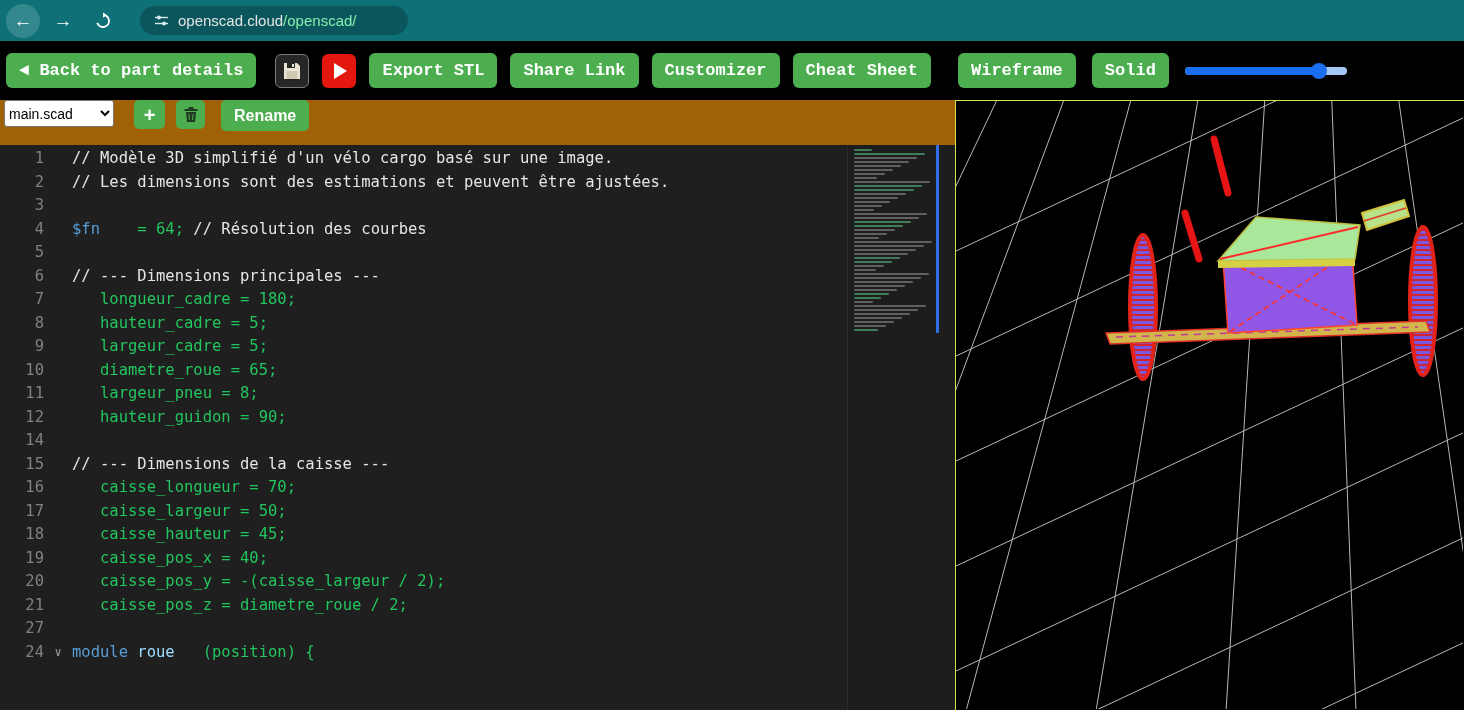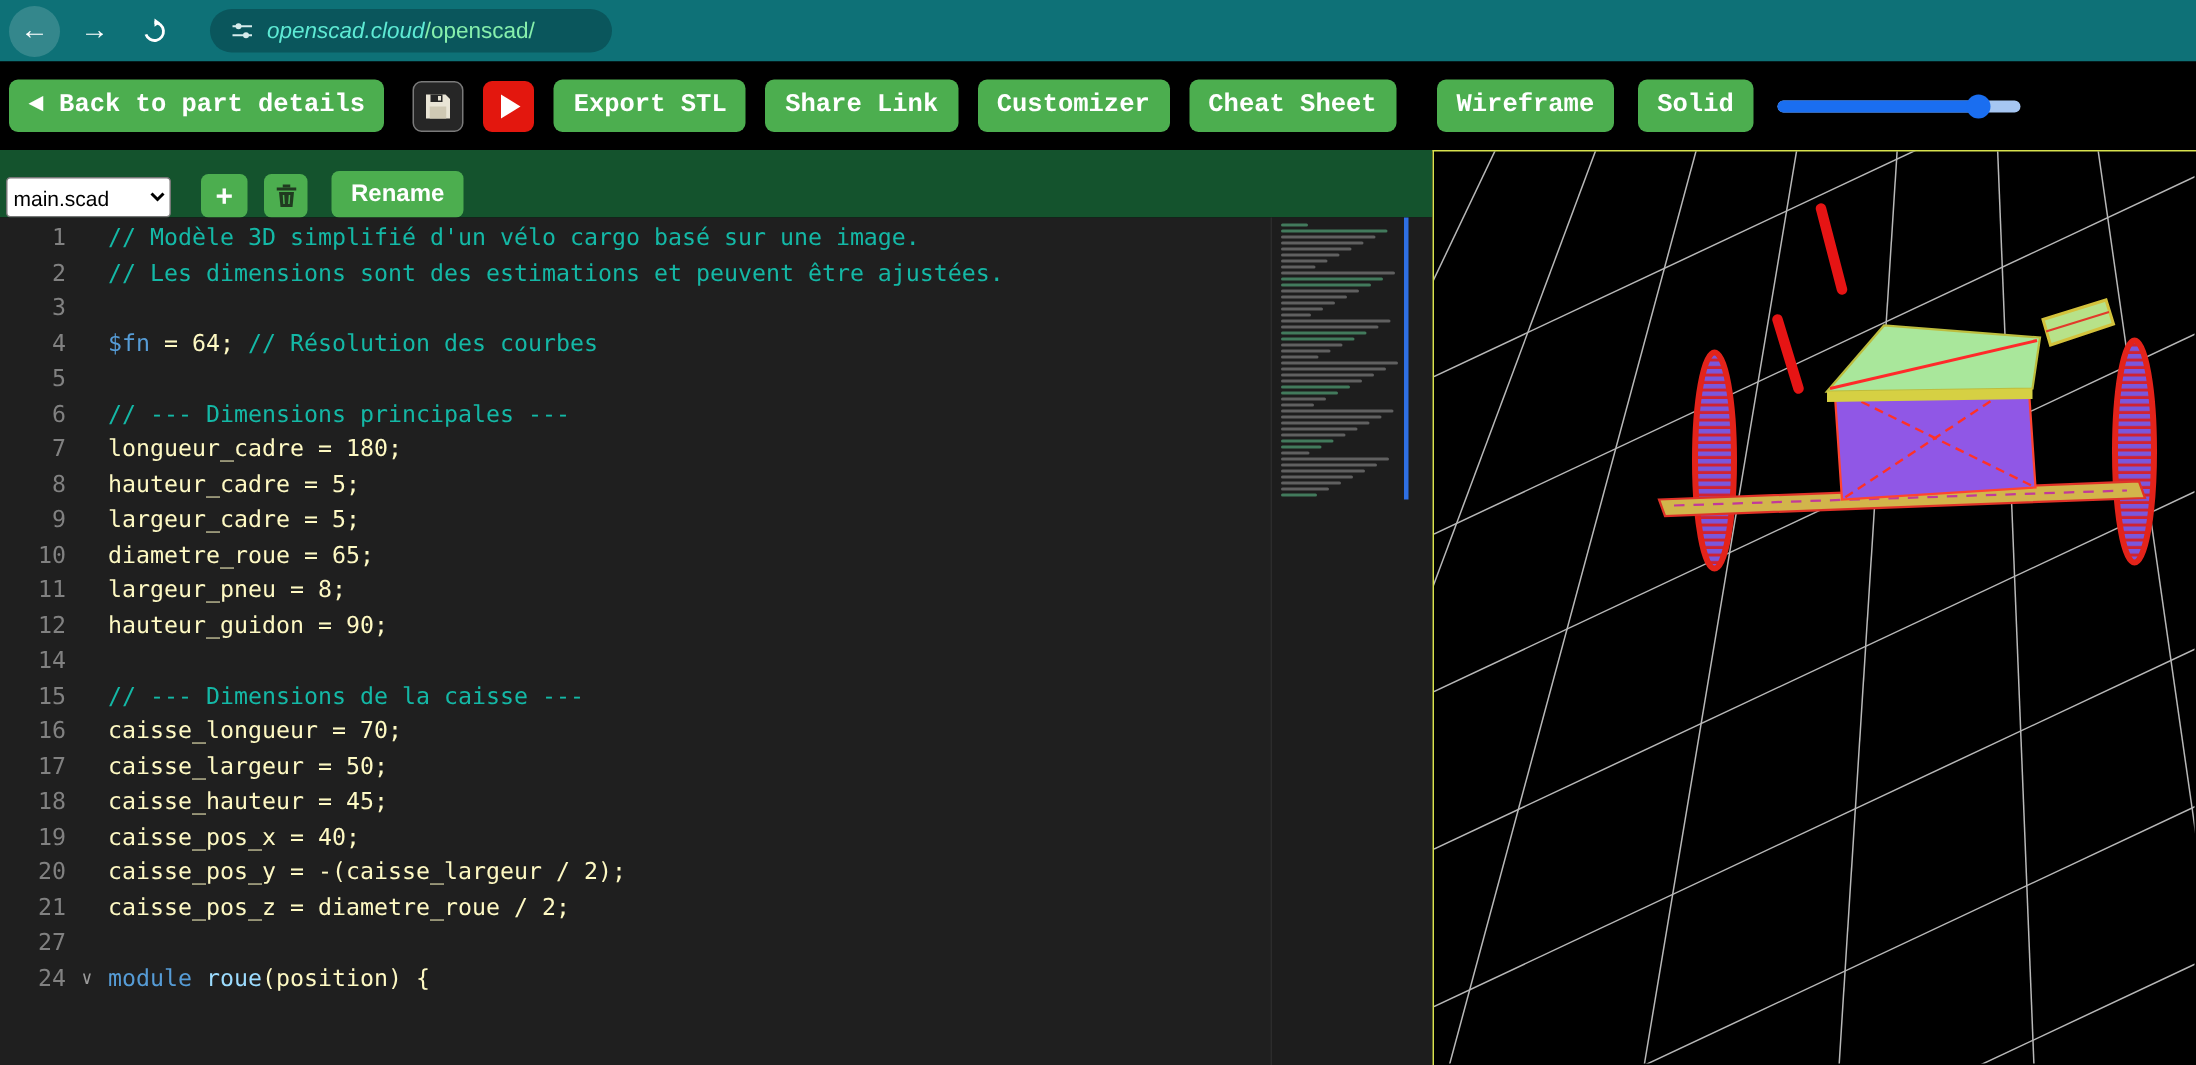--- a/index.html
+++ b/index.html
@@ -8,58 +8,58 @@
 
   
   .browser-bar { position:absolute; top:0; left:0; width:1464px; height:41px;
     background:#0e7177; display:flex; align-items:center; padding-left:6px; }
   .nav-btn { width:34px; height:34px; border-radius:50%; display:flex; align-items:center; justify-content:center;
     color:#fff; font-size:19px; margin-right:6px; cursor:pointer; }
   .nav-btn.back { background:rgba(255,255,255,0.16); }
   .url-pill { margin-left:14px; height:29px; width:268px; background:#0a565c; border-radius:15px;
     display:flex; align-items:center; padding:0 14px; gap:9px; }
   .url-text { font-size:15px; white-space:nowrap; }
-  .url-host { color:#5eead4;font-style:italic; }
+  .url-host { color:#e5e5e5; }
   .url-path { color:#86efac; }
 
   
   .toolbar { position:absolute; top:41px; left:0; width:1464px; height:59px; background:#000;
     display:flex; align-items:center; padding-left:6px; gap:13px; }
   .gbtn { background:#4cae4f; color:#fff; font-weight:700; font-size:17px; border:none; border-radius:6px;
     padding:8px 13px; font-family:Liberation Mono, monospace; cursor:pointer; white-space:nowrap; }
   .sq-btn { width:34px; height:34px; border-radius:6px; display:flex; align-items:center; justify-content:center; cursor:pointer; }
   .save { background:#262626; border:1px solid #7a7a7a; margin-left:6px; }
   .run { background:#e3170e; }
   .tri { width:0; height:0; border-left:13px solid #fff; border-top:8px solid transparent; border-bottom:8px solid transparent; margin-left:3px; }
   .right-tools { position:absolute; left:958px; top:0; height:59px; display:flex; align-items:center; gap:16px; }
   .slider { position:relative; width:162px; height:8px; background:#a6c6f2; border-radius:4px; cursor:pointer; }
   .slider .fill { position:absolute; left:0; top:0; height:8px; width:83%; background:#1a6ef0; border-radius:4px; }
   .slider .thumb { position:absolute; top:-4px; left:calc(83% - 8px); width:16px; height:16px; border-radius:50%; background:#1a6ef0; }
 
   
-  .filebar { position:absolute; top:100px; left:0; width:955px; height:45px; background:#14532d;
-    display:flex; align-items:flex-end; padding-left:4px; }
+  .filebar { position:absolute; top:100px; left:0; width:955px; height:45px; background:#a16207;
+    display:flex; align-items:flex-start; padding-left:4px; }
   .file-select { width:110px; height:27px; font-size:14px; border-radius:3px; border:1px solid #777;
     background:#fff; color:#000; font-family:"Liberation Sans",sans-serif; margin-right:20px; }
   .gbtn-sm { background:#4cae4f; color:#fff; font-weight:700; border:none; border-radius:5px; cursor:pointer;
     font-family:"Liberation Sans",sans-serif; }
   .add-btn { width:31px; height:29px; font-size:20px; line-height:20px; margin-right:11px; }
   .trash-btn { width:29px; height:29px; margin-right:16px; display:flex; align-items:center; justify-content:center; }
   .rename-btn { padding:5px 13px; font-size:16px; height:31px; }
 
   
   .editor { position:absolute; top:145px; left:0; width:955px; height:565px; background:#1f1f1f; display:flex; }
   .code-area { flex:1; overflow:hidden; padding-top:2px; }
   .code-line { display:flex; height:23.5px; line-height:23.5px; white-space:pre;
     font-family:"DejaVu Sans Mono", monospace; font-size:15.5px; }
   .ln { width:44px; text-align:right; color:#818181; flex:none; }
   .fold { width:28px; text-align:center; color:#9a9a9a; font-size:12px; flex:none; }
-  .tok-c { color:#14b8a6; }
+  .tok-c { color:#e5e5e5; }
   .tok-k { color:#569cd6; }
-  .tok-p { color:#fef9c3; }
+  .tok-p { color:#22c55e;margin-left:28px; }
   .tok-f { color:#9cdcfe; }
 
   .minimap-col { width:108px; position:relative; background:#1d1d1d; border-left:1px solid #2c2c2c; flex:none; }
   .minimap-content { position:absolute; top:4px; left:6px; width:84px; }
   .mm-bar { height:2px; margin-bottom:2px; background:#777; opacity:.75; border-radius:1px; }
   .mm-green { background:#4f9a72; }
   .mm-scrollbar { position:absolute; top:0; right:16px; width:3px; height:188px; background:#2e6fe3; }
 
   
   .viewport { position:absolute; left:955px; top:100px; width:509px; height:610px; background:#000;

